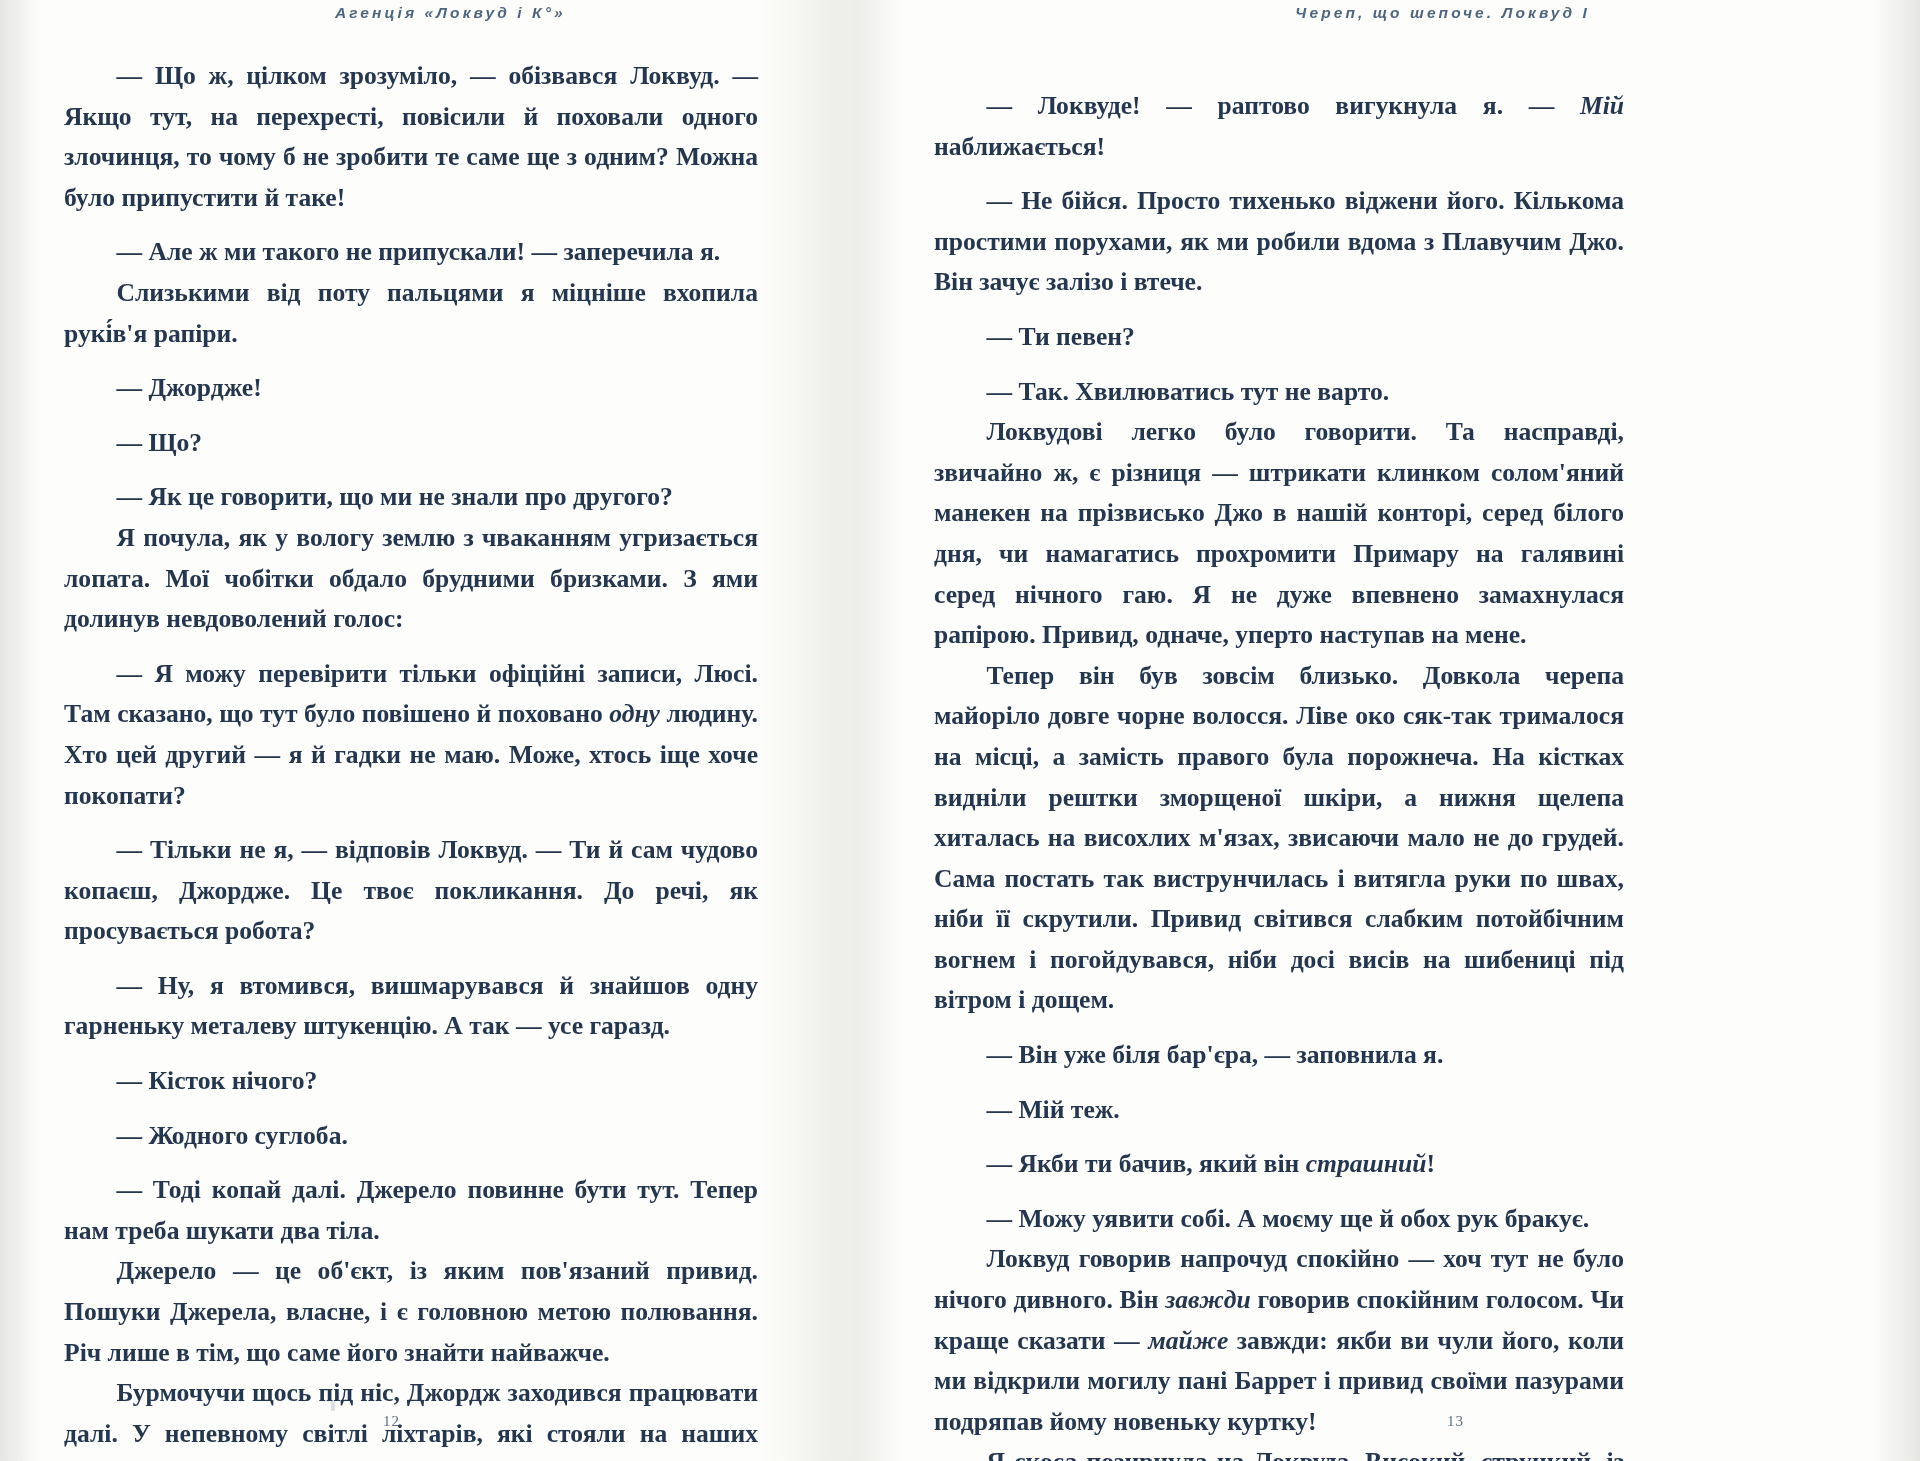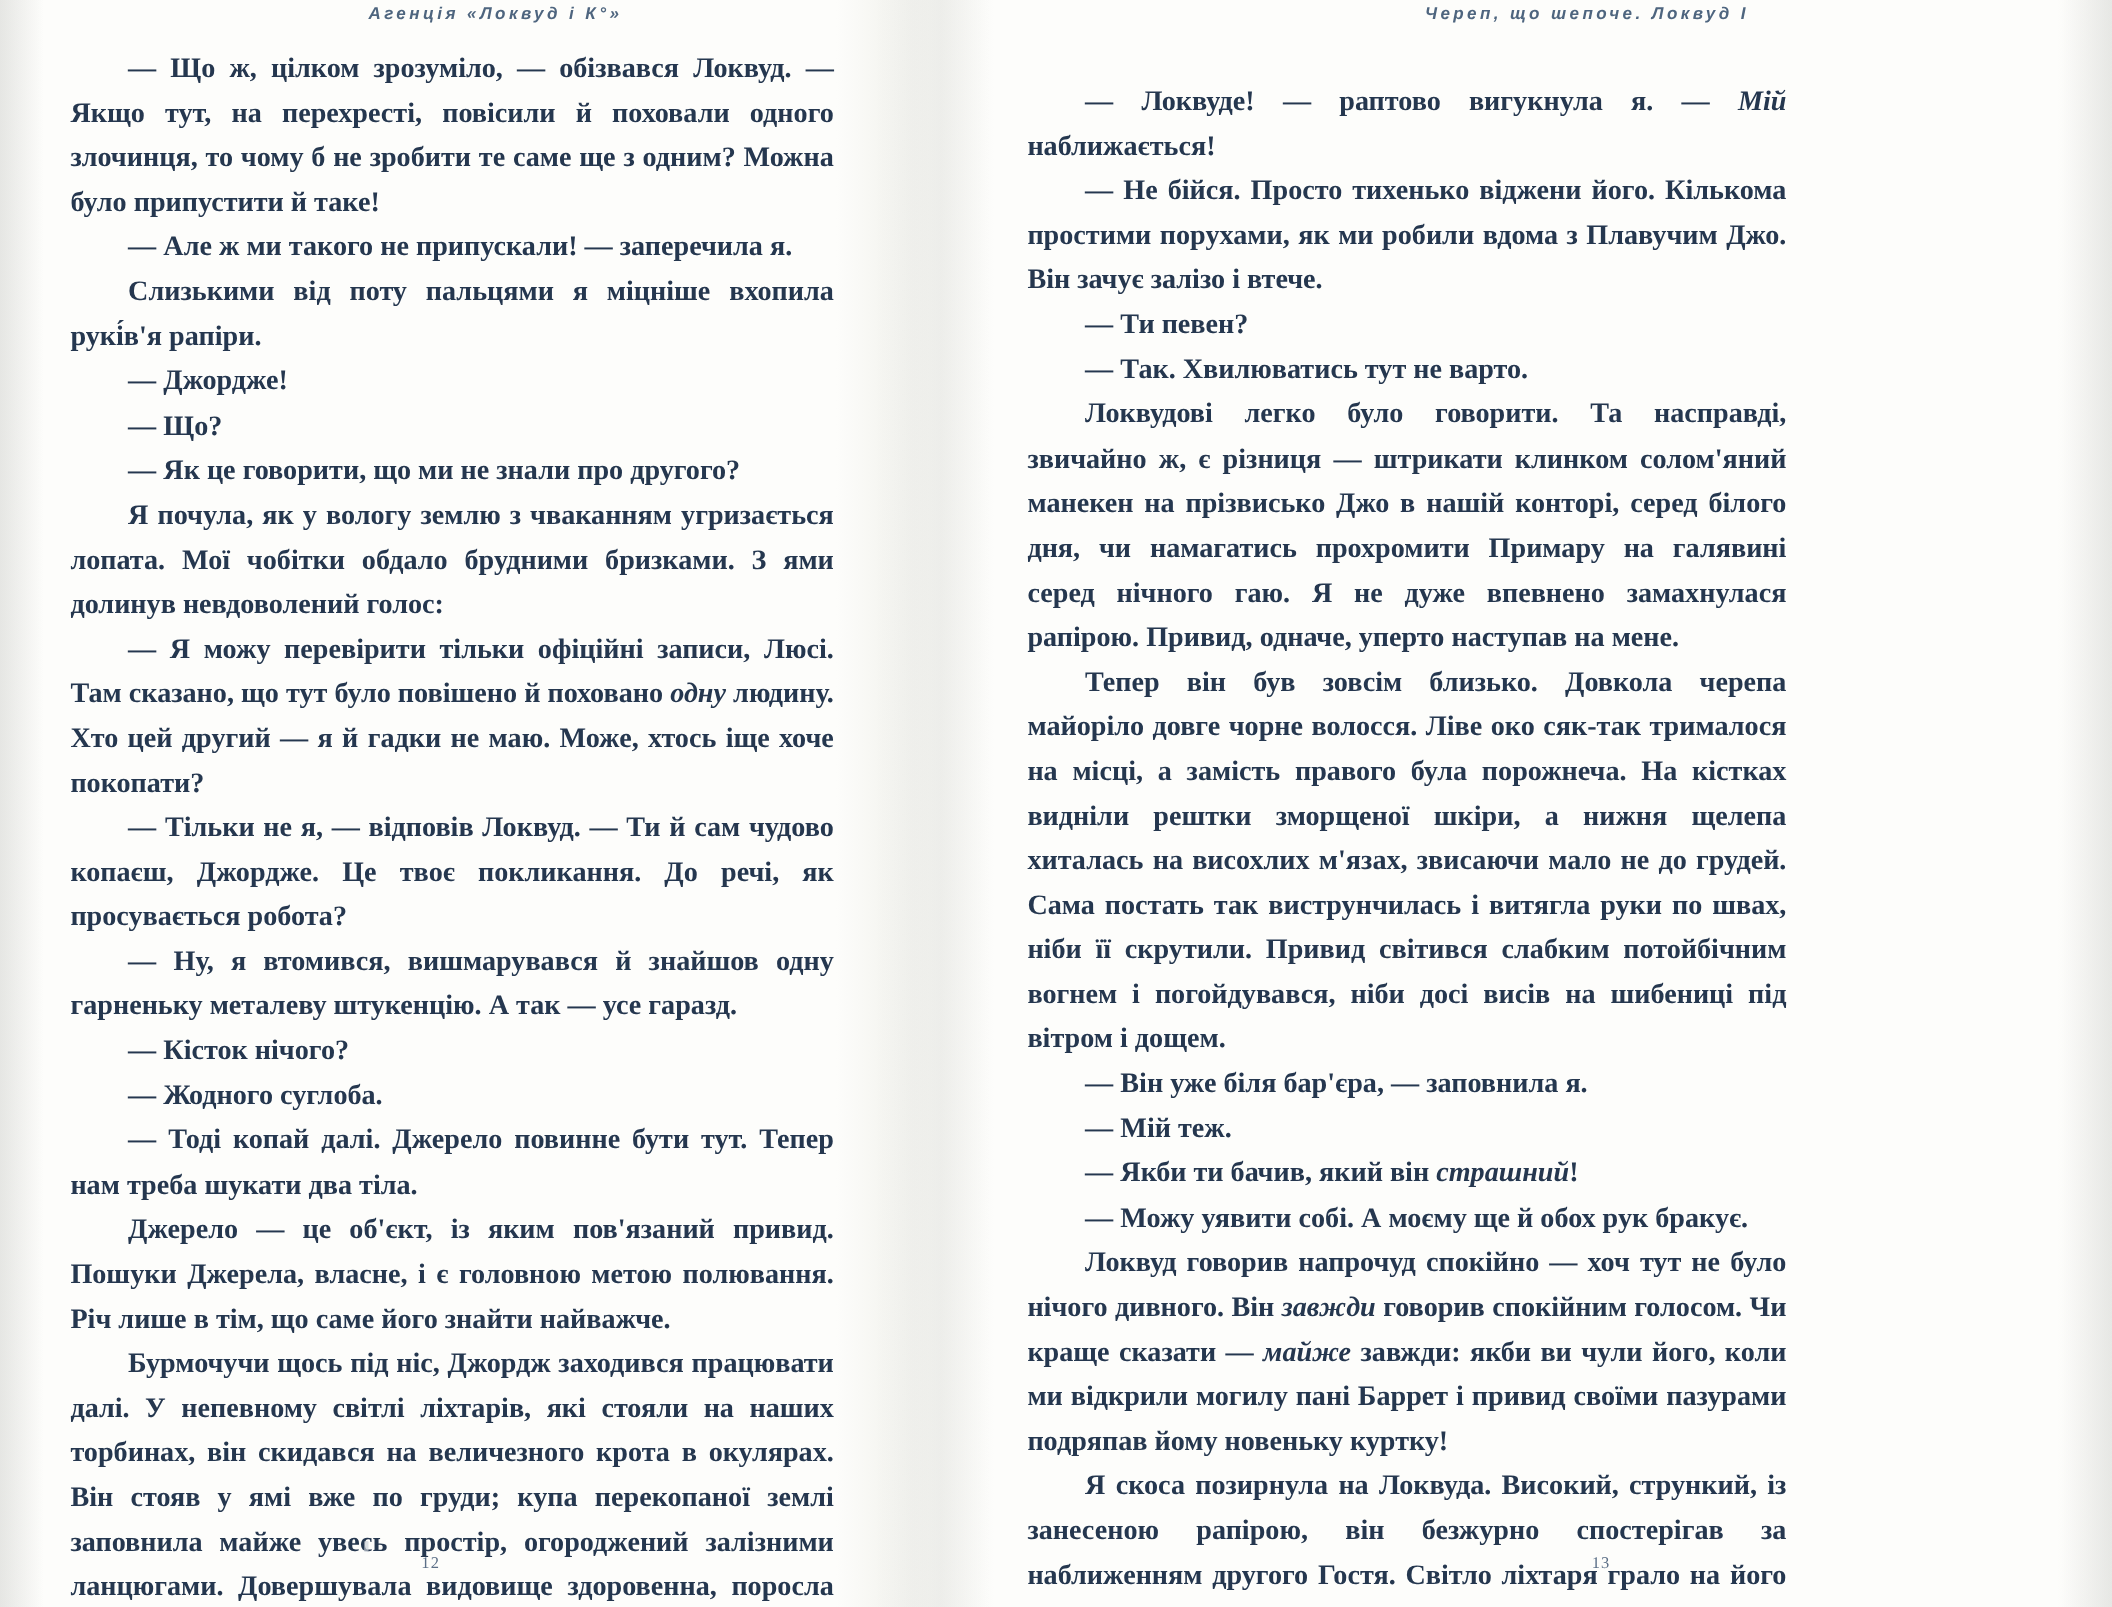--- a/index.html
+++ b/index.html
@@ -54,21 +54,21 @@
   }
   .col-left  { left: 64px;  top: 42px; }
   .col-right { left: 934px; top: 72px; width: 690px; }
 
   .column p {
     margin: 0;
     text-indent: 2.05em;
     text-align: justify;
     hyphens: manual;
   }
-  .column p.dlg { text-indent: 2.05em; }
+  .column p.dlg { text-indent: 2.05em; margin-top: 14px; }
   .column em { font-style: italic; }
 
   
   .folio {
     position: absolute;
     bottom: 31px;
     font-family: "Liberation Serif", "DejaVu Serif", serif;
     font-size: 15px;
     color: #5c6f87;
     letter-spacing: 1px;

